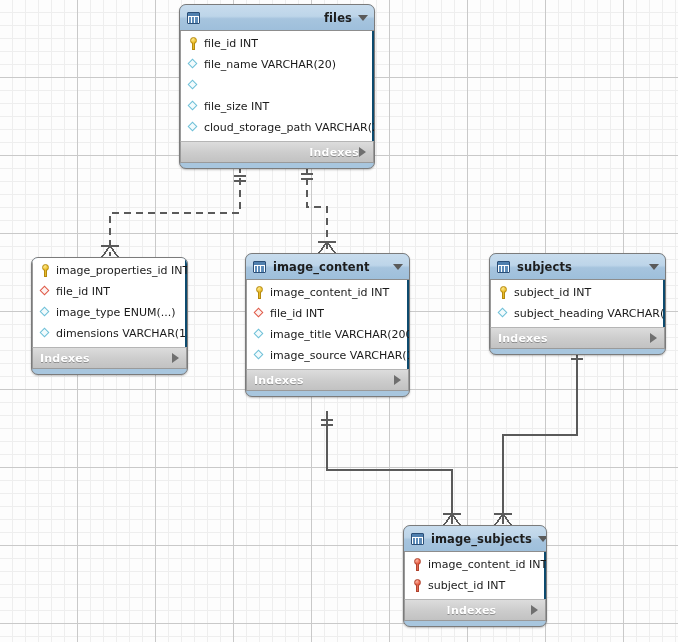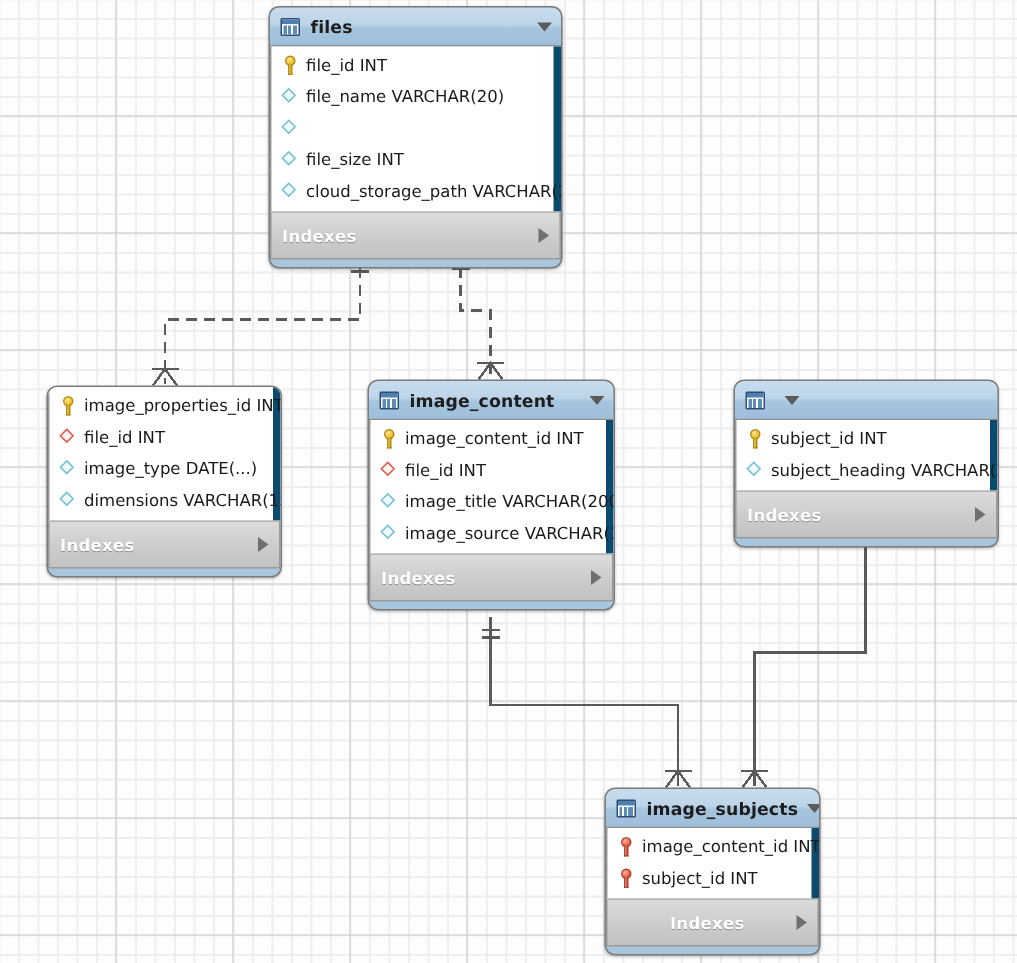--- a/index.html
+++ b/index.html
@@ -65,21 +65,21 @@
     font-size:11.5px;font-weight:bold;color:#1d1d1d;flex:1 1 auto;
     white-space:nowrap;letter-spacing:.1px;
   }
   .caret{
     width:0;height:0;flex:0 0 auto;
     border-left:5px solid transparent;border-right:5px solid transparent;
     border-top:6px solid #5a5a5a;margin-left:6px;
   }
   .ent-body{
     background:#ffffff;
-    border-left:1px solid #9a9a9a;border-right:5px solid #0c4a6e;
+    border-left:1px solid #9a9a9a;border-right:2px solid #0c4a6e;
     padding:2px 0 3px 0;
   }
   .col{
     display:flex;align-items:center;
     height:21px;padding:0 6px 0 6px;
     font-size:11px;color:#1a1a1a;white-space:nowrap;
   }
   .col-ico{width:13px;height:13px;flex:0 0 auto;margin-right:4px;position:relative;}
   
   .ico-pk::before{
@@ -109,21 +109,21 @@
     border:1.3px solid #6fc0d8;background:#f2fbfd;
     transform:rotate(45deg);box-sizing:border-box;
   }
   
   .ico-fk::before{
     content:"";position:absolute;left:2px;top:2px;width:7px;height:7px;
     border:1.3px solid #e05a48;background:#fdf3f2;
     transform:rotate(45deg);box-sizing:border-box;
   }
   .ent-foot{
-    height:32px;display:flex;align-items:center;
+    height:22px;display:flex;align-items:center;
     padding:0 7px;
     background:linear-gradient(to bottom,#dcdcdc 0%,#cdcdcd 50%,#c2c2c2 100%);
     border:1px solid #9a9a9a;border-top:1px solid #b5b5b5;
     box-sizing:border-box;
   }
   .foot-label{
     font-size:11px;font-weight:bold;color:#ffffff;
     text-shadow:0 1px 0 #8d8d8d;flex:1 1 auto;letter-spacing:.2px;
   }
   .foot-arrow{
@@ -166,21 +166,21 @@
       <g>
         <path d="M577,347 L577,435 L503,435 L503,524"></path>
         <path d="M571,354 L583,354 M571,359 L583,359"></path>
         <path d="M495,525 L503,514 L511,525"></path>
         <path d="M494,514 L512,514"></path>
       </g>
     </g>
   </svg>
 
   <div id="entities">
-      <div class="entity" style="left: 179px; top: 4px; width: 196px;">
+      <div class="entity" style="left: 179px; top: 4px; width: 196px; text-align: right;">
         <div class="ent-head">
           <span class="tbl-icon"></span>
           <span class="ent-title">files</span>
           <span class="caret"></span>
         </div>
         <div class="ent-body">
           <div class="col">
             <span class="col-ico ico-pk"></span>
             <span class="col-text">file_id INT</span>
           </div>
@@ -210,21 +210,21 @@
           <div class="col">
             <span class="col-ico ico-pk"></span>
             <span class="col-text">image_properties_id INT</span>
           </div>
           <div class="col">
             <span class="col-ico ico-fk"></span>
             <span class="col-text">file_id INT</span>
           </div>
           <div class="col">
             <span class="col-ico ico-col"></span>
-            <span class="col-text">image_type DATE(...)</span>
+            <span class="col-text">image_type ENUM(...)</span>
           </div>
           <div class="col">
             <span class="col-ico ico-col"></span>
             <span class="col-text">dimensions VARCHAR(15)</span>
           </div>
         </div>
         <div class="ent-foot">
           <span class="foot-label">Indexes</span>
           <span class="foot-arrow"></span>
         </div>
@@ -254,20 +254,21 @@
           </div>
         </div>
         <div class="ent-foot">
           <span class="foot-label">Indexes</span>
           <span class="foot-arrow"></span>
         </div>
       </div>
       <div class="entity" style="left: 489px; top: 253px; width: 177px;">
         <div class="ent-head">
           <span class="tbl-icon"></span>
+          <span class="ent-title">subjects</span>
           <span class="caret"></span>
         </div>
         <div class="ent-body">
           <div class="col">
             <span class="col-ico ico-pk"></span>
             <span class="col-text">subject_id INT</span>
           </div>
           <div class="col">
             <span class="col-ico ico-col"></span>
             <span class="col-text">subject_heading VARCHAR(255)</span>

